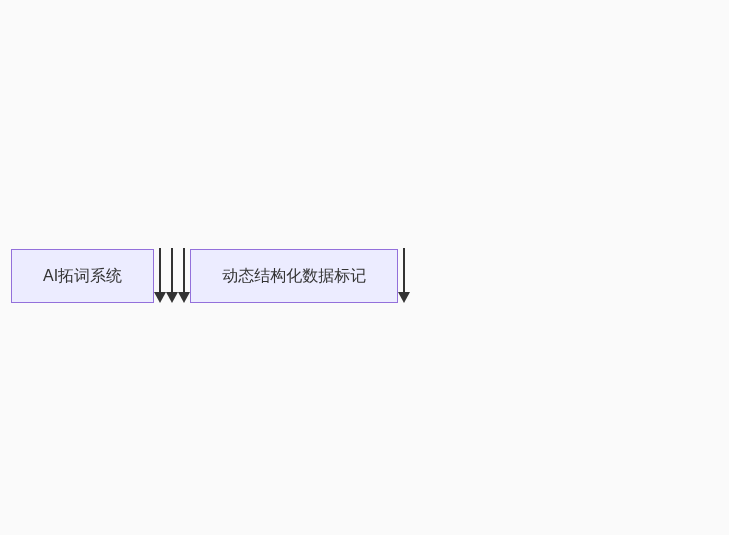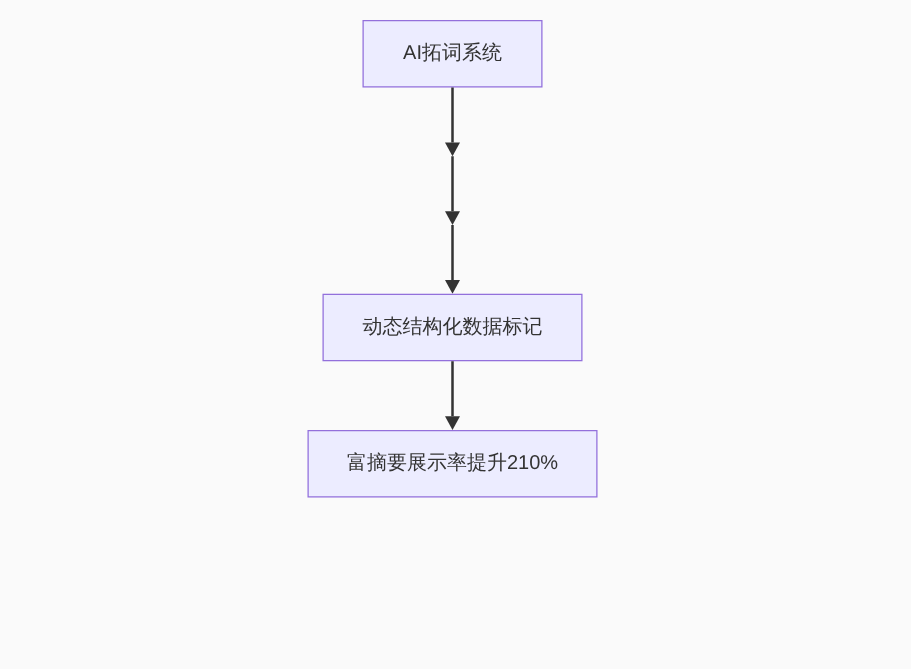--- a/index.html
+++ b/index.html
@@ -14,21 +14,21 @@
     width: 729px;
     height: 535px;
     background: var(--bg);
     font-family: "Liberation Sans", "DejaVu Sans", sans-serif;
     overflow: hidden;
   }
   .flowchart {
     width: 713px;
     height: 535px;
     display: flex;
-    flex-direction: column;
+    flex-direction: row;
     align-items: center;
     padding-top: 16px;
     padding-left: 11px; 
   }
   .node {
     background: var(--node-fill);
     border: 1px solid var(--node-border);
     color: var(--text-color);
     font-size: 16px;
     line-height: 18px;
@@ -81,15 +81,14 @@
     <div class="arrow-head"></div>
   </div>
 
   <div class="node">动态结构化数据标记</div>
 
   <div class="arrow">
     <div class="arrow-line"></div>
     <div class="arrow-head"></div>
   </div>
 
-  <div class="node">富摘要展示率提升210%</div>
 
 </div>
 
 </body></html>

